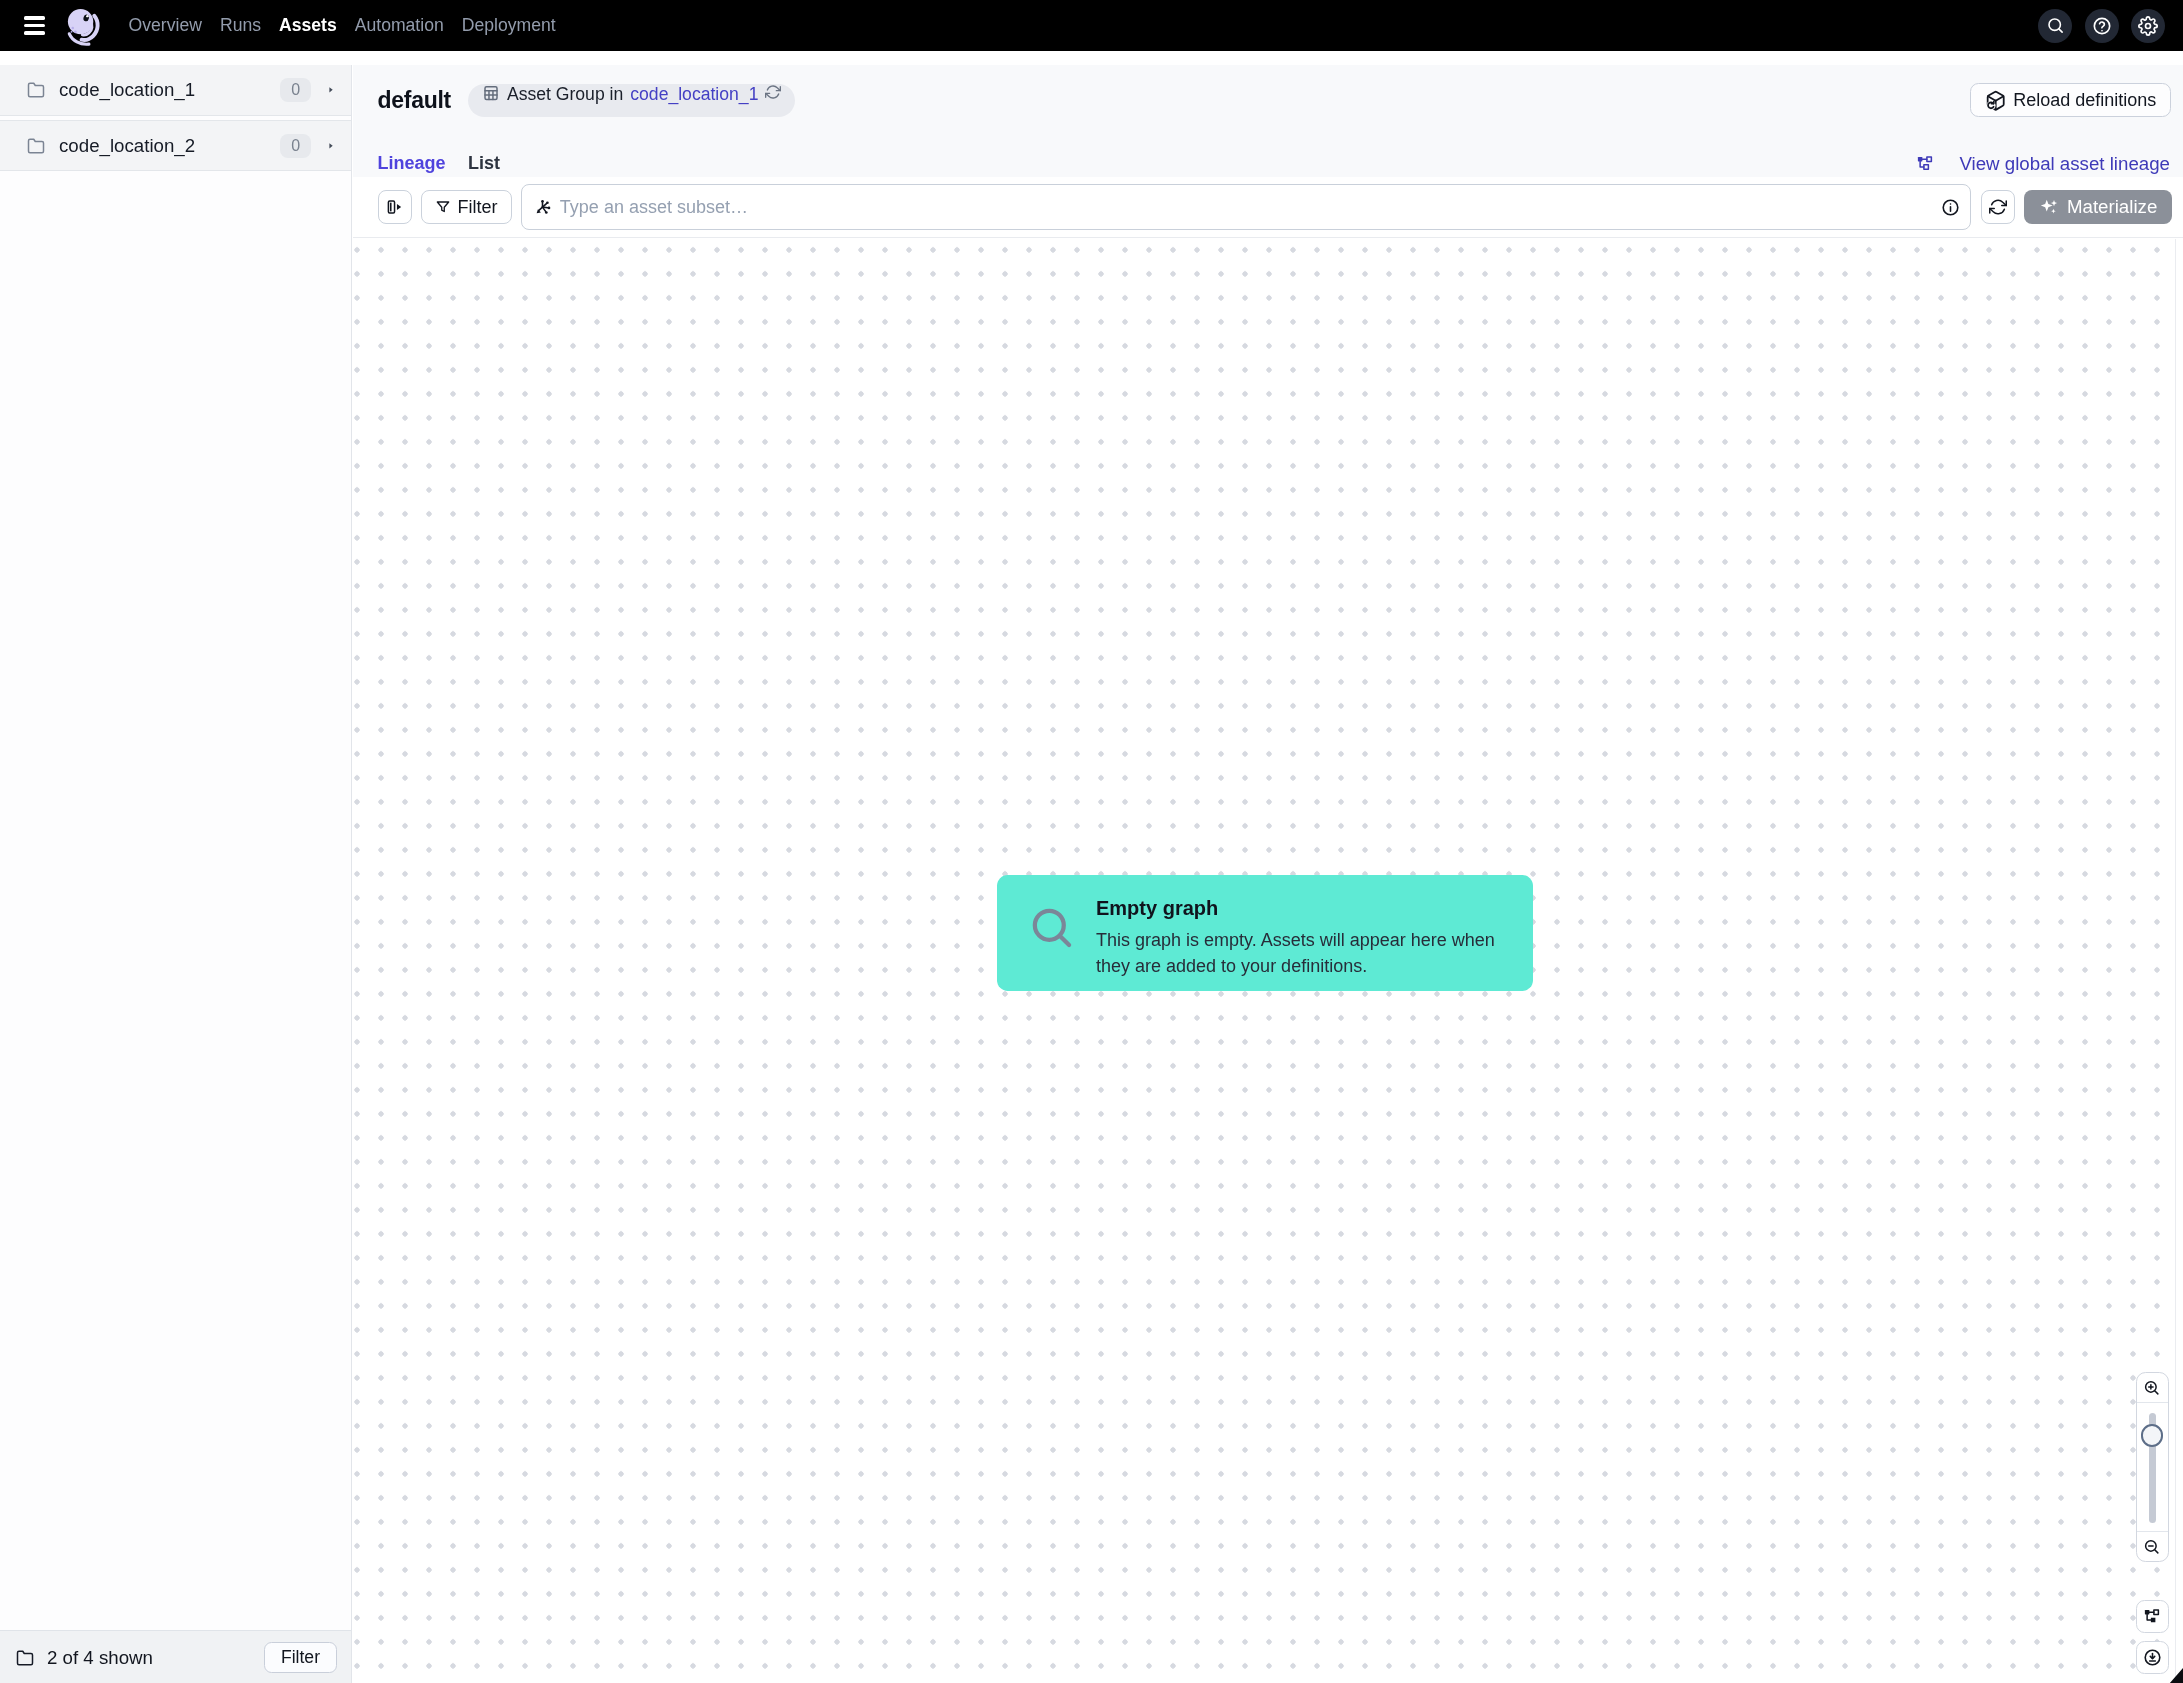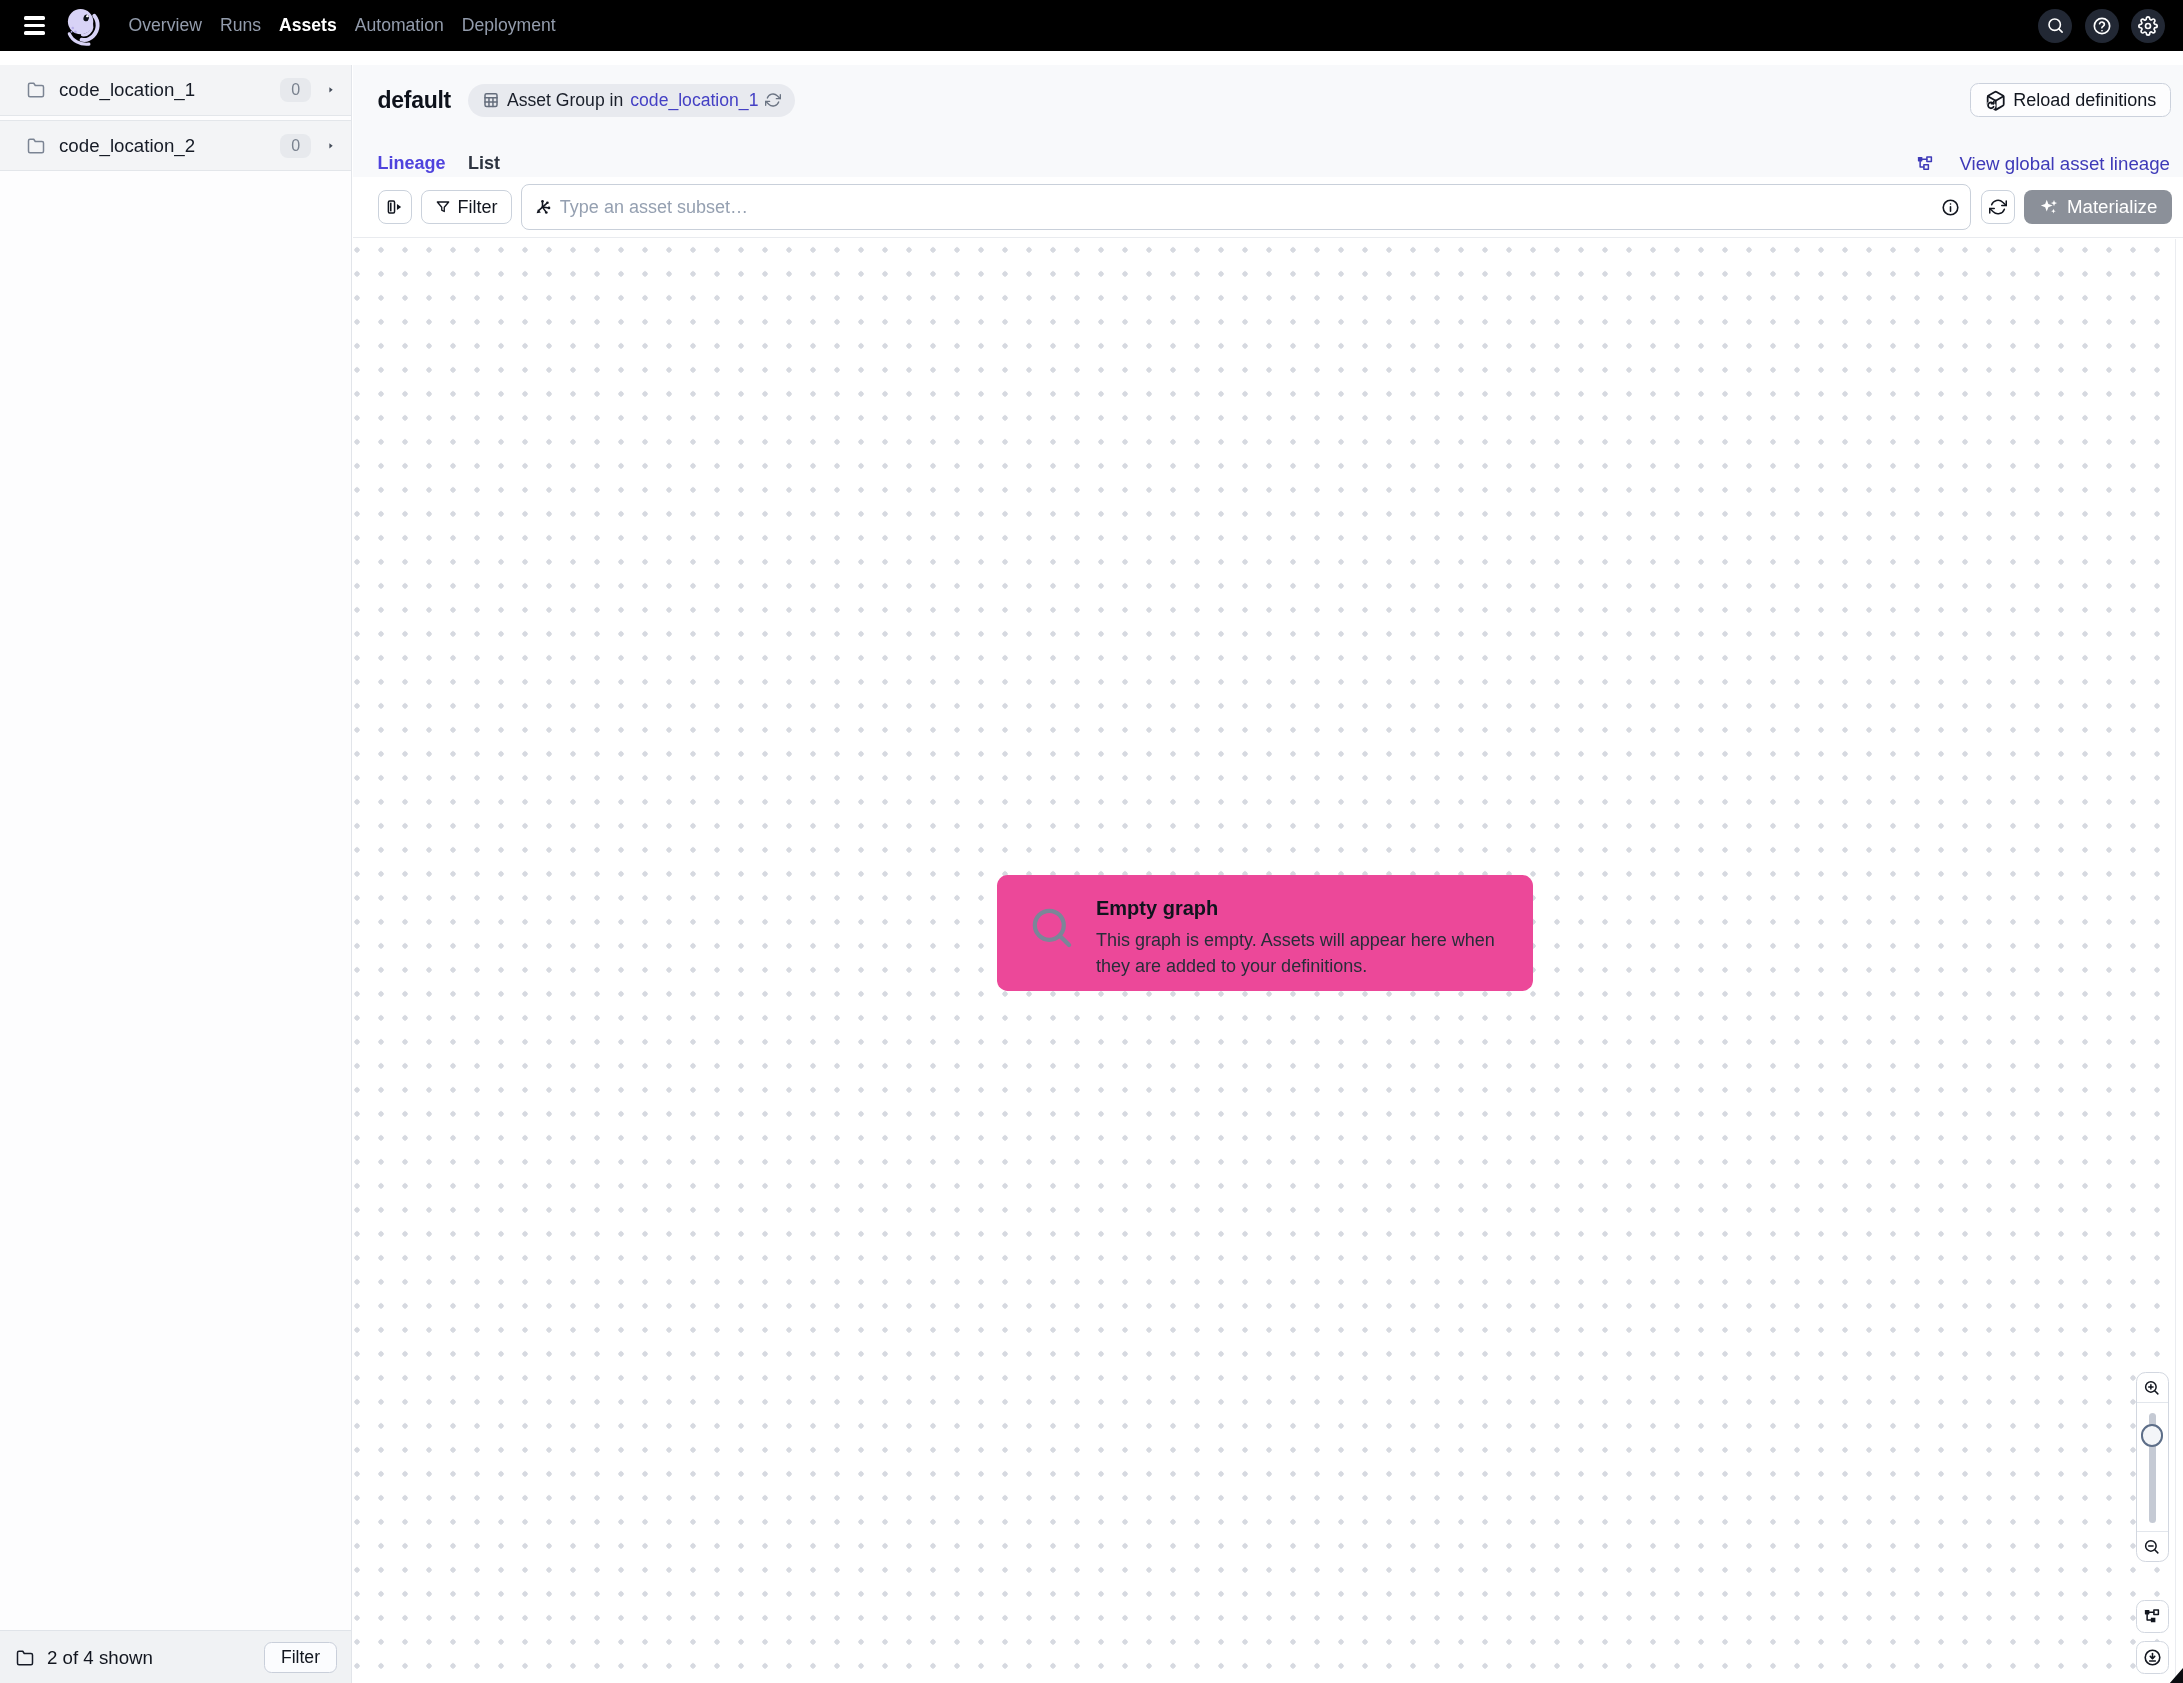--- a/index.html
+++ b/index.html
@@ -66,21 +66,21 @@
   
   .main { position:absolute; top:65px; left:353px; right:0; bottom:0; }
 
   .band { position:absolute; top:0; left:0; right:0; height:124px;
     background:#F8F9FB; border-bottom:0.5px solid #E4E7EC; }
   .title-row { position:absolute; top:0; left:0; right:0; height:63px;
     display:flex; align-items:center; padding:7.5px 11.7px 0 24.6px; }
   .page-title { font-size:23px; font-weight:700; color:#0E121B; letter-spacing:-0.3px; }
   .group-badge {
     margin-left:17px; height:33px; padding:0 14px; background:#E8EAEF; border-radius:17px;
-    display:flex; align-items:center; gap:7px; font-size:17.6px; color:#1A1F2A;
+    display:flex; gap:7px; font-size:17.6px; color:#1A1F2A;
   }
   .group-badge .badge-icon { color:#646D7C; }
   .badge-link { color:#4440C4; text-decoration:none; cursor:pointer; }
   .badge-sync { color:#6B7483; cursor:pointer; }
   .reload-btn {
     margin-left:auto; height:34px; padding:0 14px; background:#FDFDFE;
     border:1.1px solid #CBD1DC; border-radius:8.5px; display:flex; align-items:center; gap:7px;
     font-size:18px; color:#12161F; font-family:inherit; cursor:pointer;
   }
 
@@ -129,21 +129,21 @@
   .graph::before {
     content:""; position:absolute; top:0; left:0; right:8px; bottom:0;
     background-image:radial-gradient(circle, #D6D9E0 2.5px, transparent 2.7px);
     background-size:24px 24px; background-position:-8px -1.1px;
   }
   .scroll-gutter { position:absolute; top:0; right:0; bottom:0; width:8px;
     background:#fff; border-left:0.5px solid #EAECF0; }
 
   .empty-card {
     position:absolute; left:644px; top:636px; width:536px; height:116px;
-    background:#ec4899; border-radius:10.7px;
+    background:#5eead4; border-radius:10.7px;
   }
   .empty-card .empty-magnifier { position:absolute; left:30px; top:28px; color:#7B8698; }
   .empty-title { position:absolute; left:99px; top:22.4px; font-size:20px; font-weight:700; color:#10141D; }
   .empty-body { position:absolute; left:99px; top:52px; width:411px;
     font-size:18px; line-height:26px; color:#272D39; }
 
   .zoom-panel {
     position:absolute; right:14.4px; top:1133px; width:33px; height:190px;
     background:#fff; border:1.1px solid #D2D7E0; border-radius:9.6px;
     display:flex; flex-direction:column; overflow:hidden;

